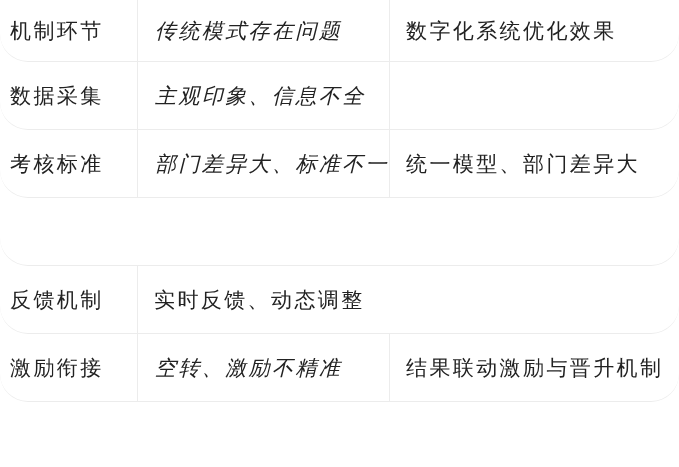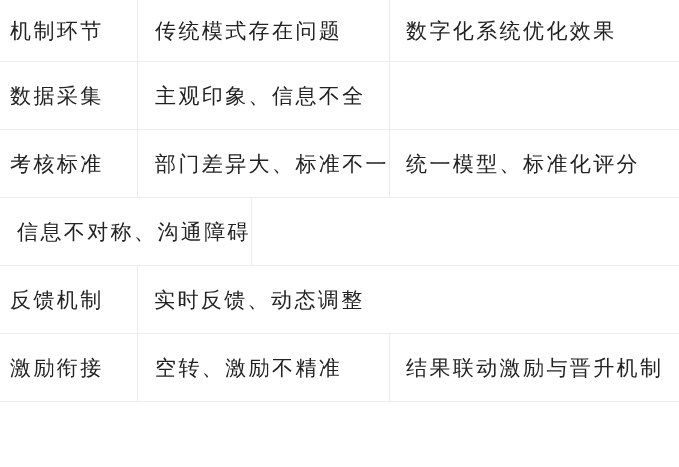--- a/index.html
+++ b/index.html
@@ -18,39 +18,41 @@
     width: 679px;
     color: #222222;
     font-size: 21px;
     letter-spacing: 2.4px;
   }
   .row {
     display: flex;
     height: 68px;
     border-bottom: 1px solid #ececec;
     background: #ffffff;
+    border-radius: 28px;
   }
   .row.header {
     height: 62px;
   }
   .cell {
     display: flex;
     align-items: center;
     overflow: hidden;
     white-space: nowrap;
   }
   .col-0 {
     width: 138px;
     padding-left: 10px;
     border-right: 1px solid #ececec;
   }
   .col-1 {
     width: 252px;
     padding-left: 17px;
     border-right: 1px solid #ececec;
+    font-style: italic;
   }
   .col-2 {
     width: 289px;
     padding-left: 16px;
   }
 </style>
 </head>
 <body>
 
 <div class="screen">
@@ -63,25 +65,24 @@
     </div>
 
     <div class="row">
       <div class="cell col-0">数据采集</div>
       <div class="cell col-1">主观印象、信息不全</div>
     </div>
 
     <div class="row">
       <div class="cell col-0">考核标准</div>
       <div class="cell col-1">部门差异大、标准不一</div>
-      <div class="cell col-2">统一模型、标准化评分</div>
+      <div class="cell col-2">统一模型、部门差异大</div>
     </div>
 
     <div class="row">
-      <div class="cell col-1">信息不对称、沟通障碍</div>
     </div>
 
     <div class="row">
       <div class="cell col-0">反馈机制</div>
       <div class="cell col-2">实时反馈、动态调整</div>
     </div>
 
 
     <div class="row">
       <div class="cell col-0">激励衔接</div>

